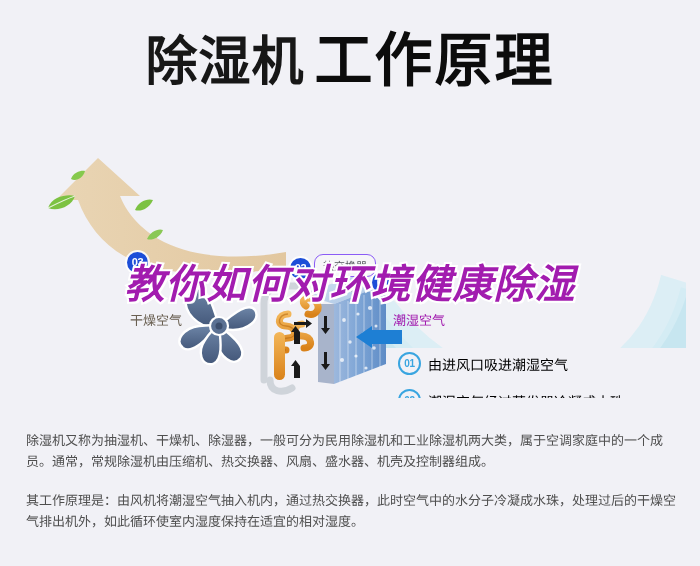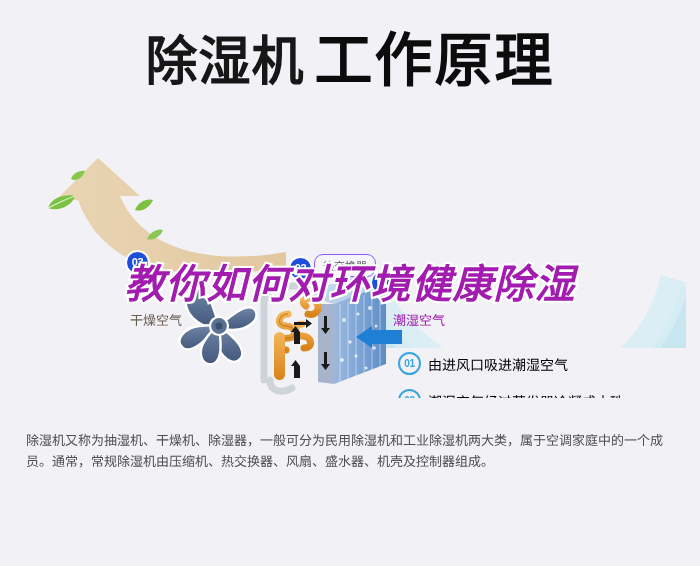--- a/index.html
+++ b/index.html
@@ -319,15 +319,16 @@
       </div>
 
     </div>
 
   </div>
 
   <div class="watermark">教你如何对环境健康除湿</div>
 
   <div class="copy">
     <p class="para">除湿机又称为抽湿机、干燥机、除湿器，一般可分为民用除湿机和工业除湿机两大类，属于空调家庭中的一个成员。通常，常规除湿机由压缩机、热交换器、风扇、盛水器、机壳及控制器组成。</p>
+    <p class="para">其工作原理是：由风机将潮湿空气抽入机内，通过热交换器，此时空气中的水分子冷凝成水珠，处理过后的干燥空气排出机外，如此循环使室内湿度保持在适宜的相对湿度。</p>
   </div>
 
 </div>
 
 </body></html>

